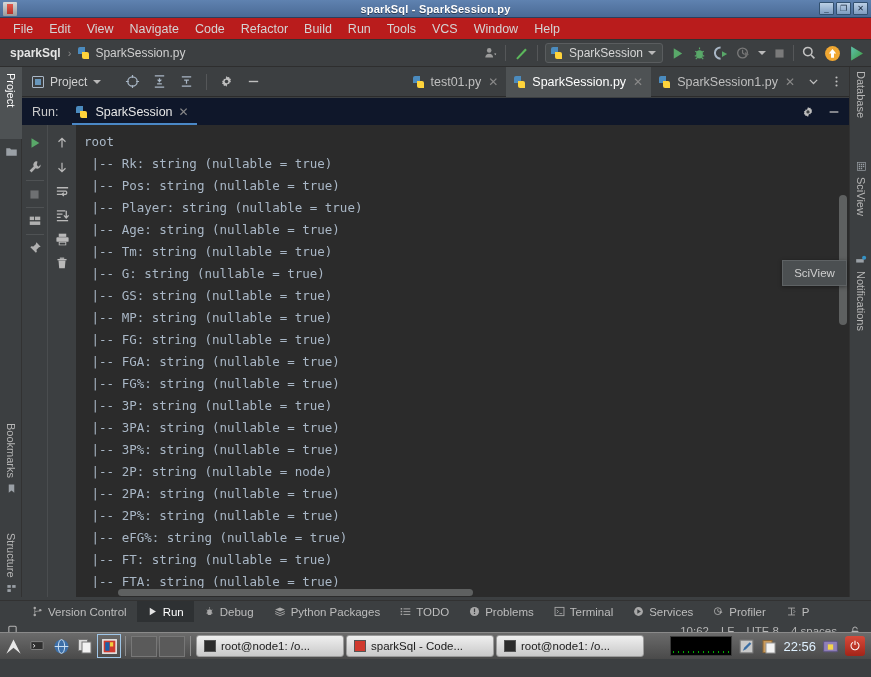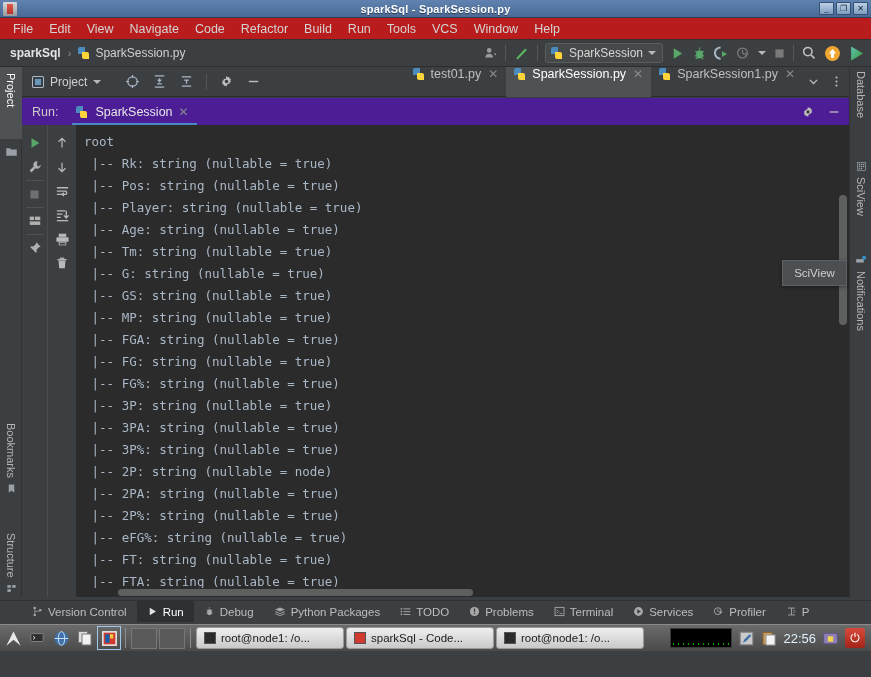--- a/index.html
+++ b/index.html
@@ -108,34 +108,34 @@
   }
   .projbtn{
     display:flex;align-items:center;gap:6px; padding:0 8px 0 10px; height:30px;
     font-size:12px; color:#d0d0d0;
   }
   .proj-sq{width:12px;height:12px;border:1.6px solid #a9b7c6;border-radius:1px;position:relative;}
   .proj-sq:after{content:"";position:absolute;inset:2px;background:#6897bb;}
   .proj-tools{ display:flex;align-items:center;gap:12px; padding-left:16px; }
   .etabs{ margin-left:auto; display:flex; align-items:stretch; height:30px; }
   .etab{
-    display:flex;align-items:flex-start;gap:5px;padding:0 8px;height:30px;
+    display:flex;align-items:center;gap:5px;padding:0 8px;height:30px;
     font-size:12.5px;color:#bfbfbf;
   }
   .etab.active{ background:#4e5254; color:#ffffff; }
   .etab .x{ color:#8a8a8a;font-size:12px;margin-left:2px;}
   .etabs-extra{ display:flex;align-items:center;gap:10px;padding:0 6px 0 4px;}
 
   
   .runwin{
     position:absolute; left:22px; right:22px; top:98px; bottom:70px;
     background:#3c3f41; display:flex; flex-direction:column;
   }
   .runhdr{
-    height:27px; background:#4c1d95; display:flex; align-items:center;
+    height:27px; background:#0f172a; display:flex; align-items:center;
     padding-left:10px; position:relative;
   }
   .runhdr-label{ font-size:12.5px; color:#cbcbcb; margin-right:14px;}
   .runtab{
     display:flex;align-items:center;gap:6px;height:27px;padding:0 8px 0 4px;
     font-size:12.5px;color:#e6e6e6; position:relative;
   }
   .runtab:after{
     content:""; position:absolute;left:0;right:0;bottom:0;height:2px;background:#4a88c7;
   }
@@ -196,21 +196,21 @@
   
   .statusbar{
     position:absolute; left:0; right:0; bottom:27px; height:18px;
     background:#3c3f41; display:flex; align-items:center; padding:0 6px;
     font-size:11.5px; color:#b5b5b5;
   }
   .sb-right{ margin-left:auto; display:flex; align-items:center; gap:12px; padding-right:4px;}
 
   
   .taskbar{
-    position:absolute; left:0; right:0; bottom:16px; height:27px;
+    position:absolute; left:0; right:0; bottom:8px; height:27px;
     background:linear-gradient(#6b6b6b,#4a4a4a);
     border-top:1px solid #8a8a8a; display:flex; align-items:center; gap:2px;
     padding:0 2px;
   }
   .tb-launch{ width:22px;height:22px;display:flex;align-items:center;justify-content:center;}
   .tb-divider{ width:1px;height:20px;background:#8d8d8d;margin:0 3px;}
   .tb-pager{ width:26px;height:21px;background:#5a5a5a;border:1px solid #777;}
   .tb-task{
     display:flex;align-items:center;gap:5px; height:22px; padding:0 7px;
     min-width:148px; max-width:152px;
@@ -572,22 +572,22 @@
       <div class="console">
         <div class="cline">root</div>
         <div class="cline"> |-- Rk: string (nullable = true)</div>
         <div class="cline"> |-- Pos: string (nullable = true)</div>
         <div class="cline"> |-- Player: string (nullable = true)</div>
         <div class="cline"> |-- Age: string (nullable = true)</div>
         <div class="cline"> |-- Tm: string (nullable = true)</div>
         <div class="cline"> |-- G: string (nullable = true)</div>
         <div class="cline"> |-- GS: string (nullable = true)</div>
         <div class="cline"> |-- MP: string (nullable = true)</div>
+        <div class="cline"> |-- FG: string (nullable = true)</div>
         <div class="cline"> |-- FGA: string (nullable = true)</div>
-        <div class="cline"> |-- FG: string (nullable = true)</div>
         <div class="cline"> |-- FG%: string (nullable = true)</div>
         <div class="cline"> |-- 3P: string (nullable = true)</div>
         <div class="cline"> |-- 3PA: string (nullable = true)</div>
         <div class="cline"> |-- 3P%: string (nullable = true)</div>
         <div class="cline"> |-- 2P: string (nullable = node)</div>
         <div class="cline"> |-- 2PA: string (nullable = true)</div>
         <div class="cline"> |-- 2P%: string (nullable = true)</div>
         <div class="cline"> |-- eFG%: string (nullable = true)</div>
         <div class="cline"> |-- FT: string (nullable = true)</div>
         <div class="cline"> |-- FTA: string (nullable = true)</div>

